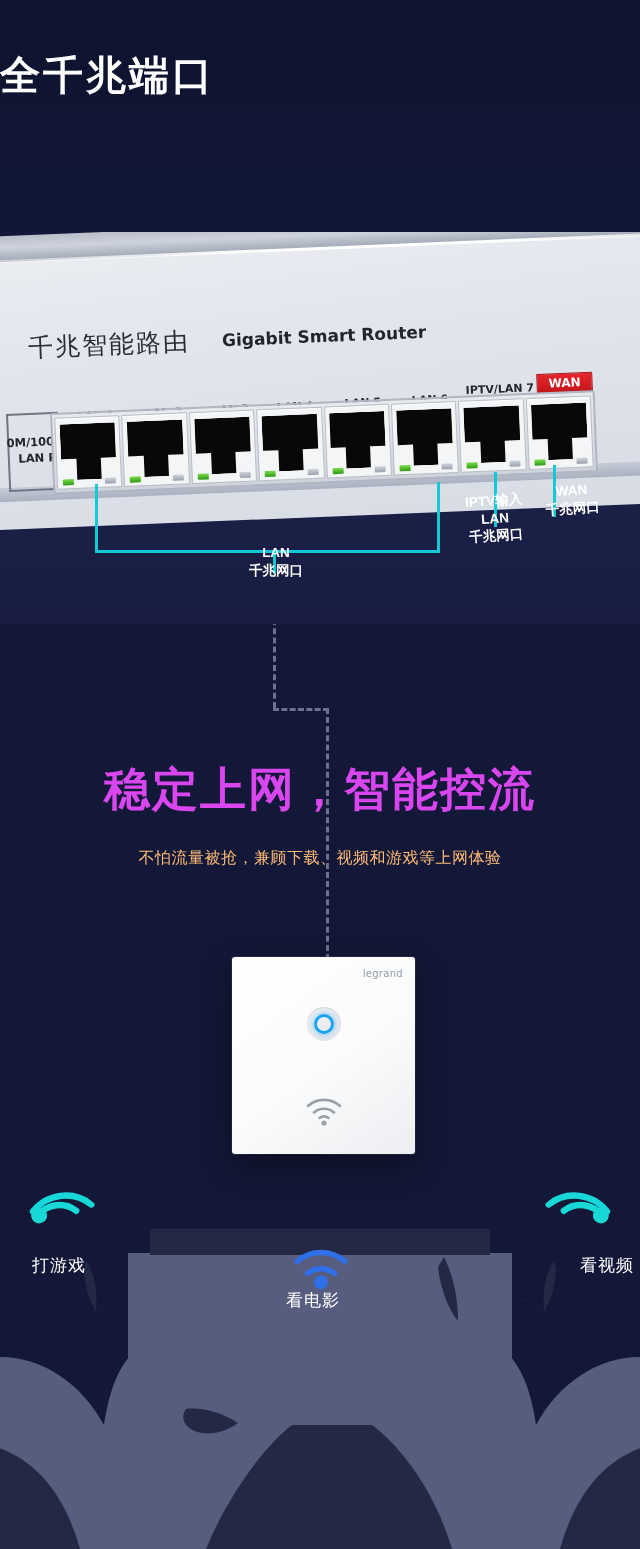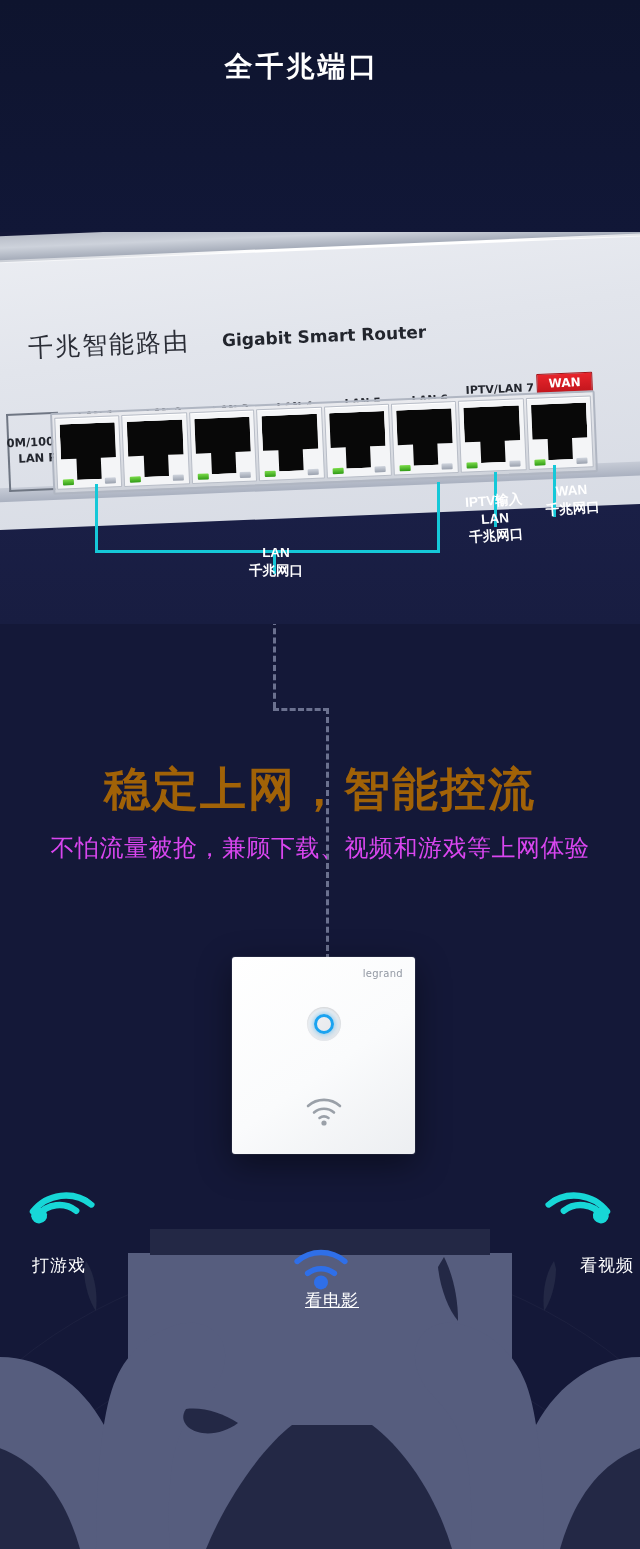--- a/index.html
+++ b/index.html
@@ -10,22 +10,22 @@
     color:#fff; -webkit-font-smoothing:antialiased;
   }
 
   
   #hero {
     position:absolute; left:0; top:0; width:640px; height:232px;
     background:linear-gradient(180deg,#0e142e 0%,#111737 100%);
     overflow:hidden;
   }
   #hero-title {
-    position:absolute; top:48px; left:0; width:604px; text-align:center;
-    font-size:28px; font-weight:bold; letter-spacing:3px; color:#ffffff;
+    position:absolute; top:48px; left:0; width:604px; text-align:left;
+    font-size:40px; font-weight:bold; letter-spacing:3px; color:#ffffff;
   }
   #hero-sub {
     position:absolute; top:124px; left:0; width:640px; text-align:center;
     font-size:19px; font-weight:normal; letter-spacing:1px; color:#eceef6;
   }
 
   
   #router {
     position:absolute; left:0; top:232px; width:640px; height:392px;
     overflow:hidden; background:#141838;
@@ -137,25 +137,25 @@
   .dash { position:absolute; z-index:5; }
   .dash.v {
     width:0; border-left:3px dashed #6b718f;
   }
   .dash.h {
     height:0; border-top:3px dashed #6b718f;
   }
 
   #flow-title {
     position:absolute; top:135px; left:0; width:640px; text-align:center;
-    font-size:46px; font-weight:bold; letter-spacing:2px; z-index:8; color:#a16207;
+    font-size:46px; font-weight:bold; letter-spacing:2px; z-index:8; color:#d946ef;
   }
   #flow-sub {
-    position:absolute; top:208px; left:0; width:640px; text-align:center;
-    font-size:24px; letter-spacing:.5px; z-index:8; color:#d946ef;
+    position:absolute; top:224px; left:0; width:640px; text-align:center;
+    font-size:16px; letter-spacing:.5px; z-index:8; color:#fdba74;
   }
 
   
   #panel {
     position:absolute; left:232px; top:333px; width:183px; height:197px;
     background:linear-gradient(145deg,#ffffff 0%,#fafbfc 55%,#eceef1 100%);
     border-radius:3px; z-index:9;
     box-shadow:0 10px 34px rgba(0,0,0,.45), 0 0 0 1px rgba(255,255,255,.08);
   }
   #panel-brand {
@@ -318,21 +318,21 @@
   </svg>
   <div class="wifi-label" style="left:0; top:630px; width:106px;padding-left:12px;">打游戏</div>
 
   <svg class="wifi-ico" style="left:293px; top:620px; width:56px; height:46px;" viewBox="0 0 40 32">
     <g fill="none" stroke="#2f6fe8" stroke-width="4" stroke-linecap="round">
       <path d="M3 12 A26 26 0 0 1 37 12"></path>
       <path d="M10.5 20.5 A15.5 15.5 0 0 1 29.5 20.5"></path>
     </g>
     <circle cx="20" cy="27" r="5" fill="#2f6fe8"></circle>
   </svg>
-  <div class="wifi-label" style="left:276px; top:665px; width:112px;text-decoration:underline;">看电影</div>
+  <div class="wifi-label" style="left:257px; top:665px; width:112px;">看电影</div>
 
   <svg class="wifi-ico" style="left:546px; top:562px; width:64px; height:60px; transform:rotate(-38deg);" viewBox="0 0 40 34">
     <g fill="none" stroke="#17d7d7" stroke-width="4" stroke-linecap="round">
       <path d="M36 26 A26 26 0 0 0 10 0"></path>
       <path d="M31 26 A17 17 0 0 0 14 9" transform="translate(1,0)"></path>
     </g>
     <circle cx="31.5" cy="25.5" r="5" fill="#17d7d7"></circle>
   </svg>
   <div class="wifi-label" style="left:554px; top:630px; width:106px;">看视频</div>
 

